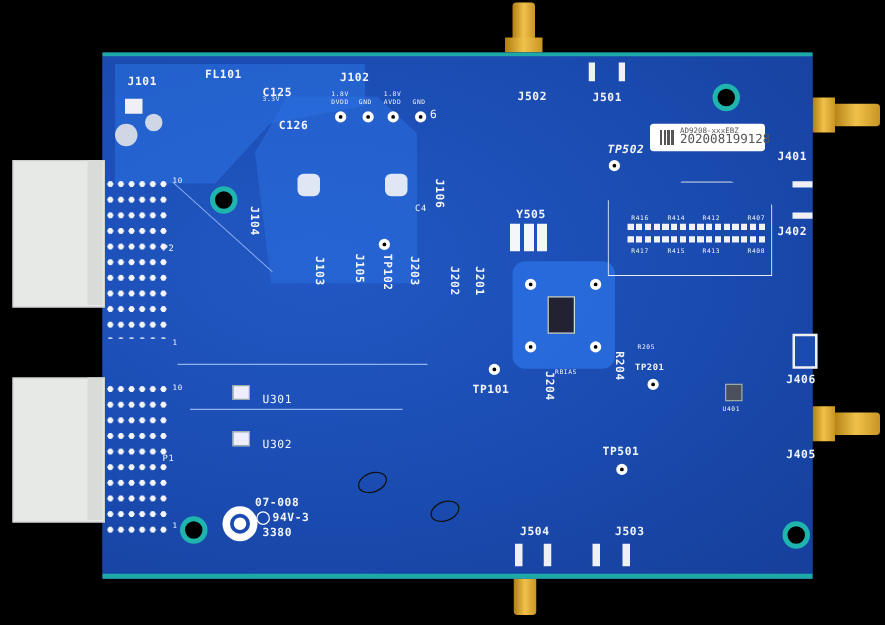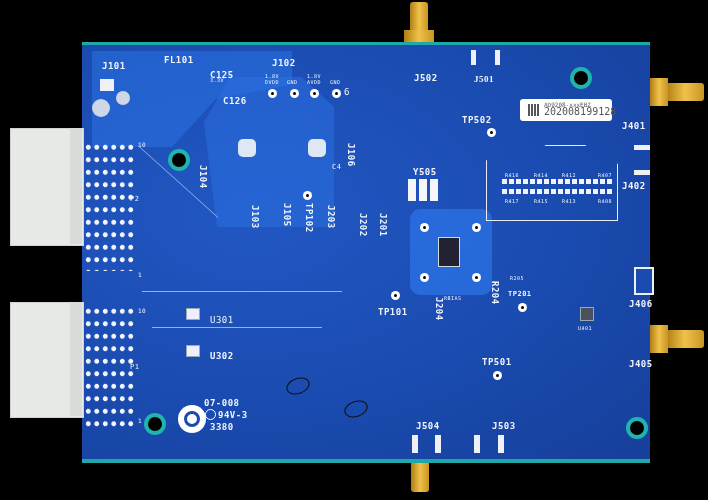--- a/index.html
+++ b/index.html
@@ -70,24 +70,24 @@
   <div class="tp" style="left:186px;top:44px;"></div>
   <div class="tp" style="left:208px;top:44px;"></div>
   <div class="tp" style="left:228px;top:44px;"></div>
   <div class="tp" style="left:250px;top:44px;"></div>
 
   <div class="pad" style="left:156px;top:94px;width:18px;height:18px;border-radius:5px;background:#dfe6f4;"></div>
   <div class="pad" style="left:226px;top:94px;width:18px;height:18px;border-radius:5px;background:#dfe6f4;"></div>
   <span class="silk sm" style="left:250px;top:118px;font-size:7px;">C4</span>
 
   <span class="silk" style="left:332px;top:28px;">J502</span>
-  <span class="silk" style="left:392px;top:29px;font-family:Liberation Serif, serif;">J501</span>
+  <span class="silk" style="left:392px;top:29px;">J501</span>
   <div class="pad" style="left:389px;top:5px;width:5px;height:15px;"></div>
   <div class="pad" style="left:413px;top:5px;width:5px;height:15px;"></div>
-  <span class="silk" style="left:380px;top:70px;">TP502</span>
+  <span class="silk" style="left:404px;top:70px;font-style:italic;">TP502</span>
   <div class="tp" style="left:405px;top:83px;"></div>
 
   <div class="label-sticker" style="left:438px;top:54px;width:92px;height:22px;">
     <div class="abs" style="left:8px;top:5px;width:12px;height:12px;background:repeating-linear-gradient(90deg,#555 0 2px,#fff 2px 3px);"></div>
     <span class="abs" style="left:24px;top:2px;font-size:6px;color:#555;font-family:'DejaVu Sans Mono',monospace;">AD9208-xxxEBZ</span>
     <span class="abs" style="left:24px;top:7px;font-size:10px;color:#555;font-family:'DejaVu Sans Mono',monospace;">202008199128</span>
   </div>
 
   <span class="silk" style="left:540px;top:76px;">J401</span>
   <span class="silk" style="left:540px;top:136px;">J402</span>
@@ -135,21 +135,21 @@
   <div class="tp" style="left:436px;top:258px;"></div>
 
   <span class="silk" style="left:547px;top:254px;">J406</span>
   <div class="pad" style="left:552px;top:222px;width:16px;height:24px;border:2px solid #f0f0f0;background:#1a4bb0;"></div>
   <span class="silk" style="left:547px;top:314px;">J405</span>
   <span class="silk sm" style="left:496px;top:280px;">U401</span>
   <div class="chip" style="left:498px;top:262px;width:12px;height:12px;"></div>
 
   <span class="silk" style="left:128px;top:270px;font-weight:normal;">U301</span>
   <div class="chip" style="left:104px;top:263px;width:12px;height:10px;background:#eef;"></div>
-  <span class="silk" style="left:128px;top:306px;font-weight:bold;">U302</span>
+  <span class="silk" style="left:128px;top:306px;font-weight:normal;">U302</span>
   <div class="chip" style="left:104px;top:300px;width:12px;height:10px;background:#eef;"></div>
 
   <span class="silk" style="left:400px;top:312px;">TP501</span>
   <div class="tp" style="left:411px;top:326px;"></div>
   <span class="silk" style="left:334px;top:376px;">J504</span>
   <span class="silk" style="left:410px;top:376px;">J503</span>
   <div class="pad" style="left:392px;top:390px;width:6px;height:18px;"></div>
   <div class="pad" style="left:416px;top:390px;width:6px;height:18px;"></div>
   <div class="pad" style="left:330px;top:390px;width:6px;height:18px;"></div>
   <div class="pad" style="left:353px;top:390px;width:6px;height:18px;"></div>

